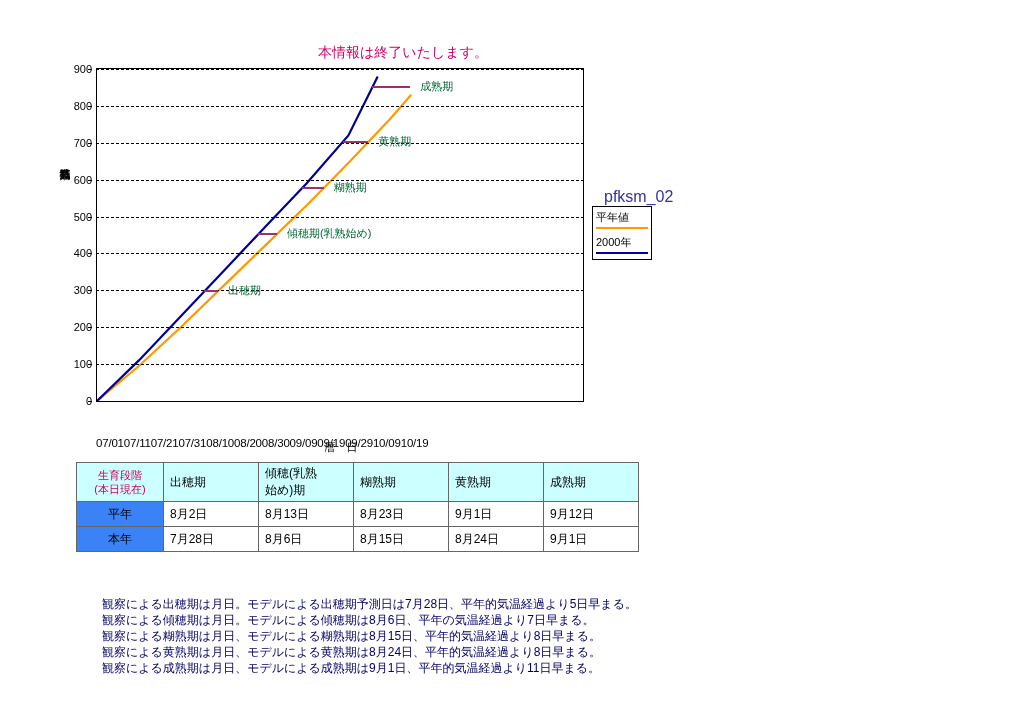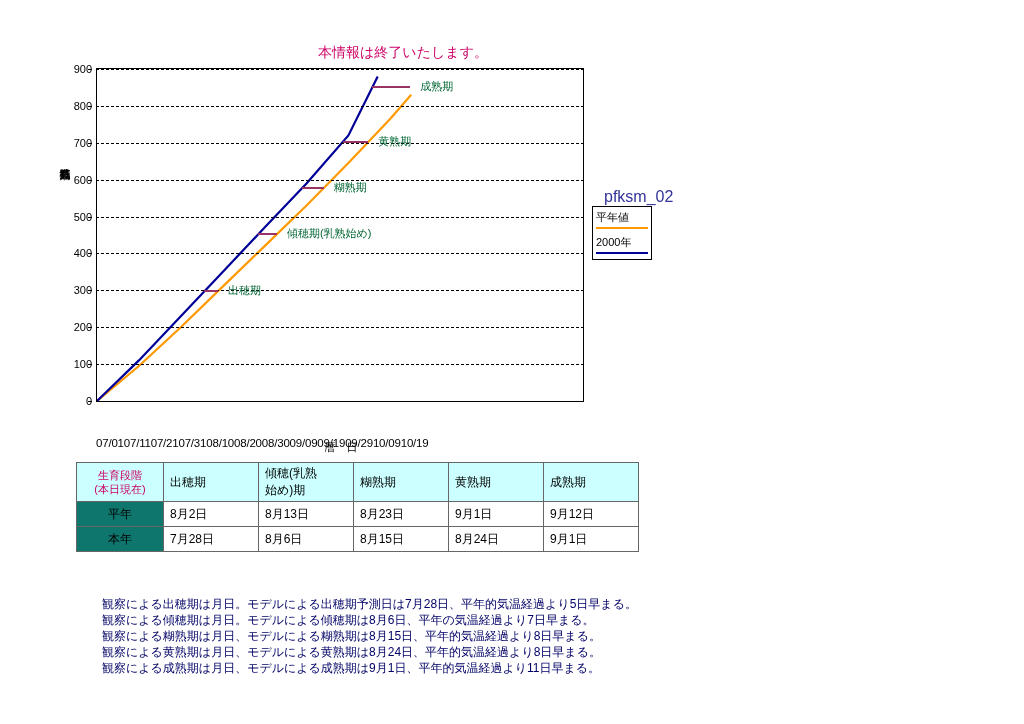--- a/index.html
+++ b/index.html
@@ -134,21 +134,21 @@
     padding: 2px 6px;
     vertical-align: middle;
     background: #ffffff;
     height: 20px;
   }
   #stage-table td.hdr {
     background: #ccffff;
     font-size: 12px;
   }
   #stage-table td.rowhdr {
-    background: #0f766e;
+    background: #3b82f6;
     text-align: center;
   }
   #stage-table td.corner {
     background: #ccffff;
     color: #cc0066;
     font-size: 11px;
     line-height: 14px;
     text-align: center;
     white-space: pre;
   }

